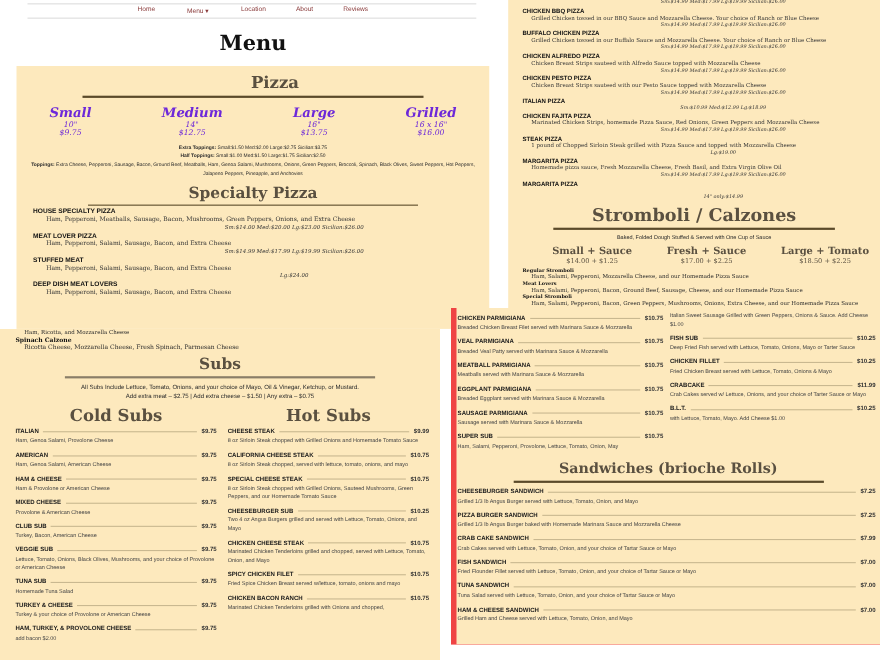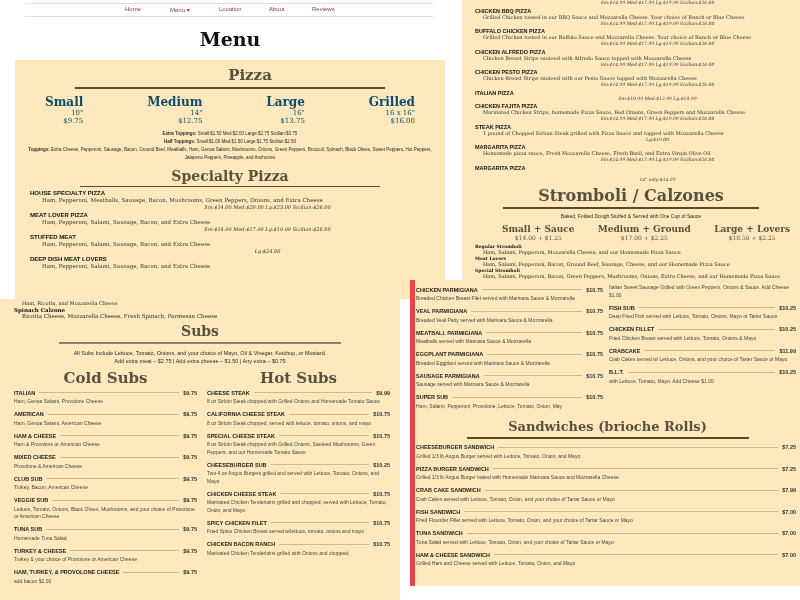--- a/index.html
+++ b/index.html
@@ -11,21 +11,21 @@
 
   
   #p1 { left: 0; top: 0; width: 445px; height: 300px; background: #fff; }
   .navbar { position: absolute; left: 25px; top: 3px; width: 408px; height: 14px; border-top: 1px solid #ddd; border-bottom: 1px solid #ddd; }
   .navbar a { position: absolute; top: 2px; font-size: 6px; color: #8a3b3b; text-decoration: none; }
   .page-title { position: absolute; left: 0; width: 460px; top: 28px; text-align: center; font-size: 19px; font-weight: bold; color: #111; }
   .p1cream { position: absolute; left: 15px; top: 60px; width: 430px; height: 240px; }
   .sec-title { text-align: center; font-weight: bold; color: #5a5040; }
   .rule { height: 1.5px; background: #5a4a2a; margin: 0 auto; }
   .size-grid { display: flex; justify-content: space-between; padding: 0 30px; margin-top: 10px; }
-  .size-col { text-align: right; color: #0c4a6e; }
+  .size-col { text-align: center; color: #6d28d9; font-style: italic; }
   .size-col .n { font-size: 12px; font-weight: bold; }
   .size-col .d, .size-col .p { font-size: 7px; line-height: 8px; }
   .tiny { font-size: 4.5px; text-align: center; line-height: 8px; }
   .spec-item .name { font-size: 6px; font-weight: bold; color: #111; margin-top: 1px; }
   .spec-item .desc { font-size: 5.5px; color: #333; padding-left: 12px; line-height: 8px; }
   .spec-item .price { font-size: 5px; font-style: italic; color: #333; text-align: center; padding-left: 60px; line-height: 7px; }
 
   
   #p2 { left: 462px; top: 0; width: 338px; height: 300px; }
   #p2 .spec-item .name { font-size: 5.5px; }
@@ -175,25 +175,25 @@
 
   <div class="sec-title serif" style="font-size:16px;margin-top:3px;">Stromboli / Calzones</div>
   <div class="rule" style="width:256px;margin-top:2px;"></div>
   <div style="text-align:center;font-size:5px;margin-top:4px;">Baked, Folded Dough Stuffed &amp; Served with One Cup of Sauce</div>
   <div class="strom-sizes serif">
     <div class="s">
         <div class="n">Small + Sauce</div>
         <div class="p">$14.00 + $1.25</div>
       </div>
     <div class="s">
-        <div class="n">Medium + Ground</div>
+        <div class="n">Fresh + Sauce</div>
         <div class="p">$17.00 + $2.25</div>
       </div>
     <div class="s">
-        <div class="n">Large + Lovers</div>
+        <div class="n">Large + Tomato</div>
         <div class="p">$18.50 + $2.25</div>
       </div>
   </div>
   <div style="padding-left:13px;margin-top:3px;">
     <div class="strom-item">
         <div class="name">Regular Stromboli</div>
         <div class="desc">Ham, Salami, Pepperoni, Mozzarella Cheese, and our Homemade Pizza Sauce</div>
       </div>
     <div class="strom-item">
         <div class="name">Meat Lovers</div>

